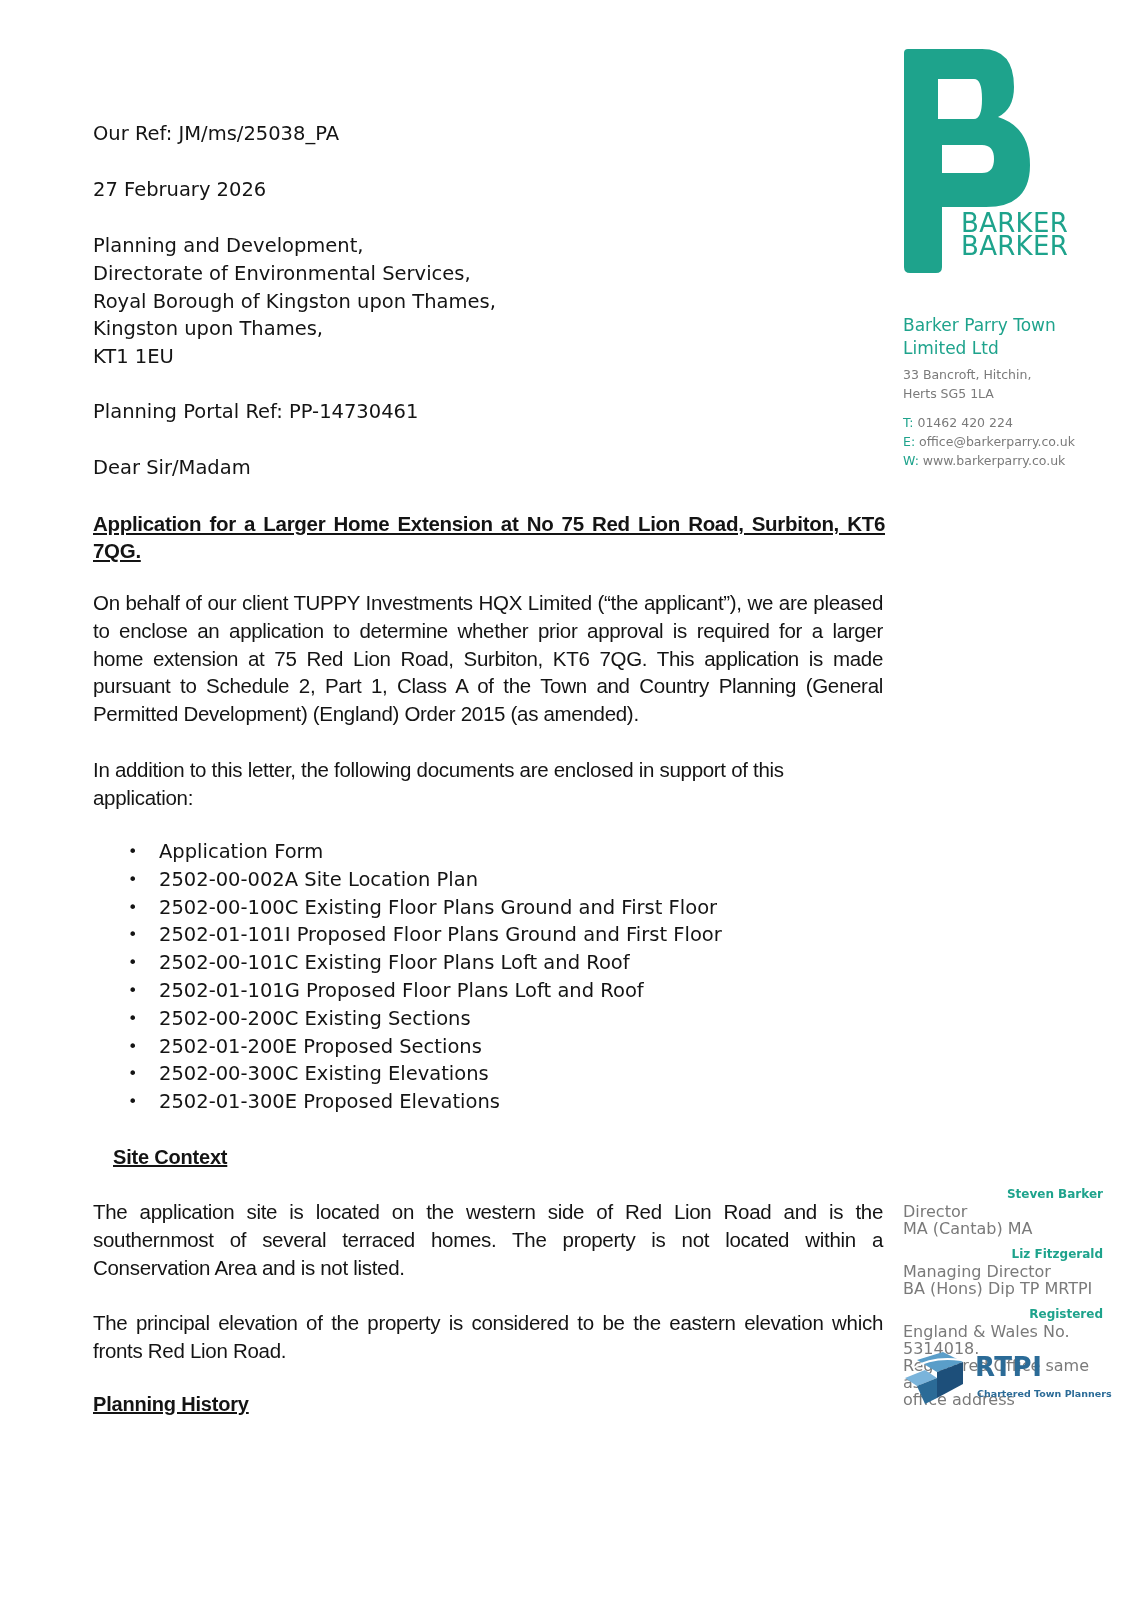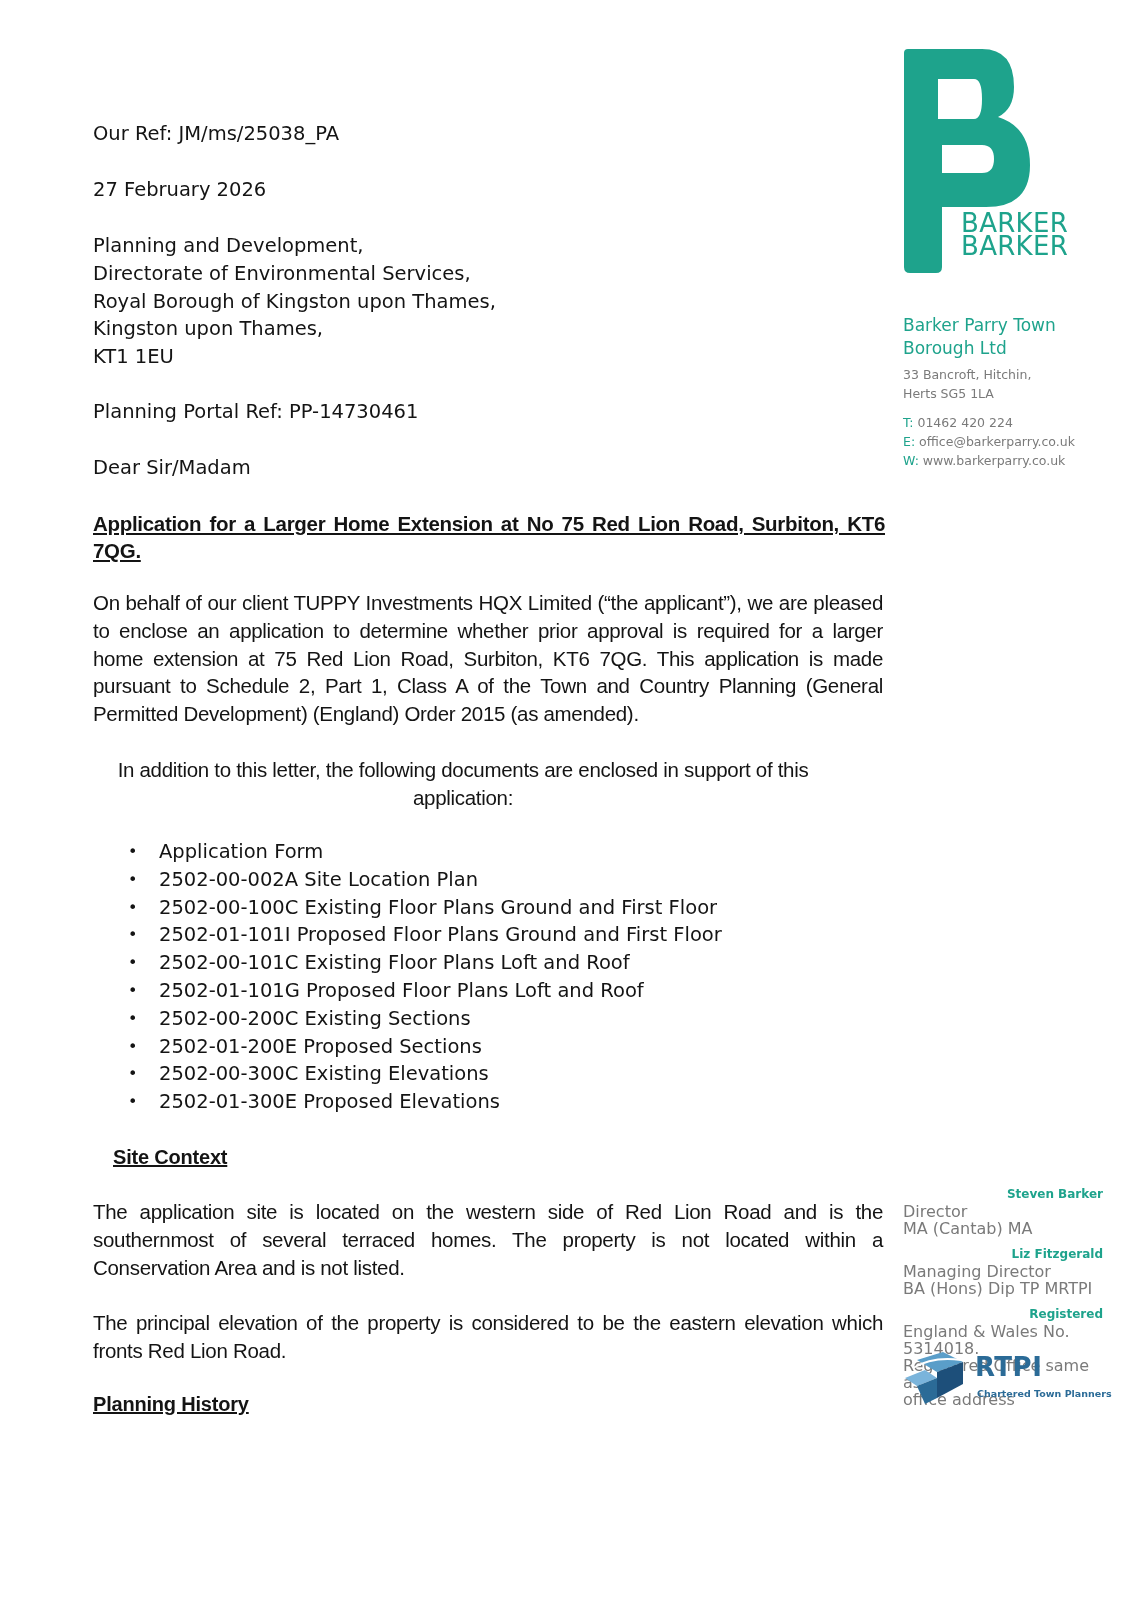--- a/index.html
+++ b/index.html
@@ -4,21 +4,21 @@
 <style>
   html, body { margin: 0; padding: 0; background: #ffffff; }
   body { width: 1130px; height: 1600px; position: relative; overflow: hidden;
          font-family: "DejaVu Sans", sans-serif; color: #141414; }
   .main { position: absolute; left: 93px; top: 0; width: 790px; font-size: 19.5px; }
   .line { position: absolute; left: 0; white-space: nowrap; }
   .heading { font-family: "Liberation Sans", sans-serif; font-weight: bold; text-decoration: underline;
              font-size: 20px; letter-spacing: -0.2px; }
   .para { position: absolute; left: 0; width: 790px; text-align: justify; line-height: 27.8px;
           font-family: "Liberation Sans", sans-serif; font-size: 20.5px; letter-spacing: -0.3px; }
-  .para-left { text-align: center; }
+  .para-left { text-align: left; }
   ul.docs { position: absolute; left: 0; top: 838px; margin: 0; padding: 0; list-style: none; }
   ul.docs li { position: relative; padding-left: 66px; height: 27.8px; line-height: 27.8px; white-space: nowrap; }
   ul.docs li .bullet { position: absolute; left: 35px; top: 0; font-size: 16px; }
   .side { position: absolute; left: 903px; width: 200px; font-family: "DejaVu Sans", sans-serif; }
   .teal { color: #1ea38c; }
   .grey { color: #7a7a7a; }
   .firm-name { font-size: 17px; line-height: 23px; }
   .small { font-size: 12.5px; line-height: 19px; }
   .sig-name { font-size: 12px; font-weight: bold; line-height: 17px; text-align: right; }
   .sig-line { font-size: 16px; line-height: 17px; }
@@ -76,21 +76,21 @@
   </svg>
   <div style="position:absolute; left:40px; top:165px; font-family:'DejaVu Sans',sans-serif; font-size:26px; line-height:23px; color:#1ea38c; letter-spacing:0.3px;padding-left:19px;">
     <div>BARKER</div>
     <div>BARKER</div>
   </div>
 </div>
 
 <div class="side" style="top:314px;">
   <div class="firm-name teal">
     <div>Barker Parry Town</div>
-    <div>Borough Ltd</div>
+    <div>Limited Ltd</div>
   </div>
   <div class="small grey" style="margin-top:5px;">
     <div>33 Bancroft, Hitchin,</div>
     <div>Herts SG5 1LA</div>
   </div>
   <div class="small grey" style="margin-top:10px;">
     <div><span class="teal">T:</span> <span>01462 420 224</span></div>
     <div><span class="teal">E:</span> <span>office@barkerparry.co.uk</span></div>
     <div><span class="teal">W:</span> <span>www.barkerparry.co.uk</span></div>
   </div>

